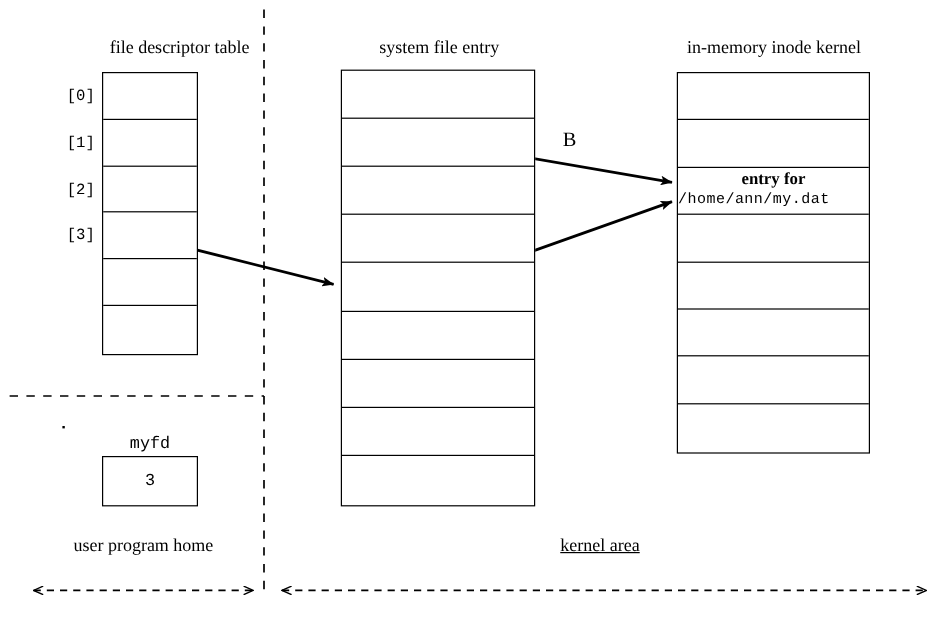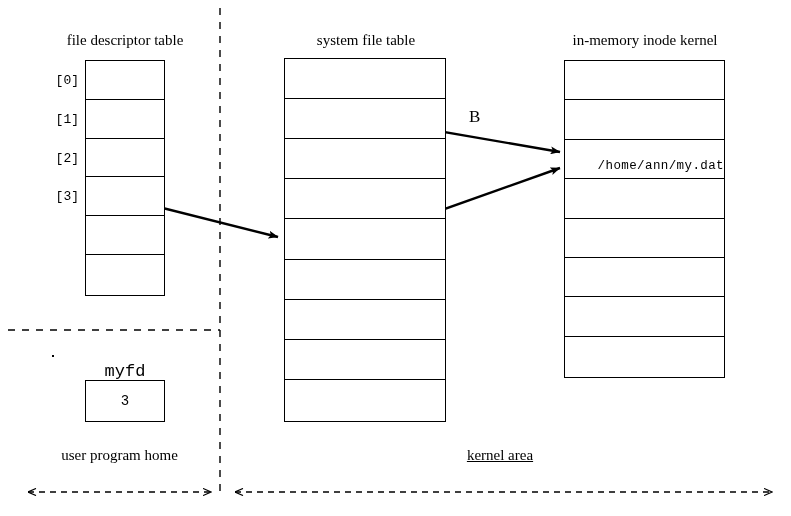--- a/index.html
+++ b/index.html
@@ -54,30 +54,30 @@
     text-align: center;
     font-family: "Liberation Serif", serif;
     font-weight: bold;
     font-size: 14px;
     line-height: 17px;
   }
   .entry-path {
     position: absolute;
     left: 0; right: 0;
     top: 18px;
-    text-align: right;
+    text-align: left;
     font-family: "Liberation Mono", monospace;
     font-size: 12.5px;
     line-height: 16px;
     letter-spacing: 0.4px;
   }
   .var-label {
     position: absolute;
     font-family: "Liberation Mono", monospace;
-    font-size: 17px;
+    font-size: 14px;
     text-align: center;
     white-space: nowrap;
   }
   .var-box {
     position: absolute;
     border: 1.5px solid #000;
     box-sizing: border-box;
     font-family: "Liberation Mono", monospace;
     font-size: 14px;
     display: flex;
@@ -151,23 +151,23 @@
 
     <g>
       <line x1="28" y1="492" x2="211" y2="492" stroke="#000" stroke-width="1.3" stroke-dasharray="6,5" marker-start="url(#openArrowL)" marker-end="url(#openArrowR)"></line>
     </g>
 
     <g>
       <line x1="235" y1="492" x2="772" y2="492" stroke="#000" stroke-width="1.3" stroke-dasharray="6,5" marker-start="url(#openArrowL)" marker-end="url(#openArrowR)"></line>
     </g>
   </svg>
 
-  <div class="hdr" style="left:42px; top:32px; width:166px;">file descriptor table</div>
-
-  <div class="hdr" style="left:282px; top:32px; width:168px;">system file table</div>
+  <div class="hdr" style="left:42px; top:32px; width:166px;text-align:right;">file descriptor table</div>
+
+  <div class="hdr" style="left:282px; top:32px; width:168px;">system file entry</div>
 
   <div class="hdr" style="left:545px; top:32px; width:200px;">in-memory inode kernel</div>
 
   <div class="tbl" id="fd-table" style="left:85px; top:60px; width:80px; height:236px;">
       <div class="cell" style="height: 38.8333px;">
         <span class="idx">[0]</span>
       </div>
       <div class="cell" style="height: 38.8333px;">
         <span class="idx">[1]</span>
       </div>
@@ -190,20 +190,21 @@
       <div class="cell" style="height: 40.1111px;"></div>
       <div class="cell" style="height: 40.1111px;"></div>
       <div class="cell" style="height: 40.1111px;"></div>
       <div class="cell last" style="height: 40.1111px;"></div>
     </div>
 
   <div class="tbl" id="inode-table" style="left:564px; top:60px; width:161px; height:318px;">
       <div class="cell" style="height: 39.375px;"></div>
       <div class="cell" style="height: 39.375px;"></div>
       <div class="cell" style="height: 39.375px;">
+        <div class="entry-top">entry for</div>
         <div class="entry-path">/home/ann/my.dat</div>
       </div>
       <div class="cell" style="height: 39.375px;"></div>
       <div class="cell" style="height: 39.375px;"></div>
       <div class="cell" style="height: 39.375px;"></div>
       <div class="cell" style="height: 39.375px;"></div>
       <div class="cell last" style="height: 39.375px;"></div>
     </div>
 
   <div class="bigletter" style="left:469px; top:107px;">B</div>

